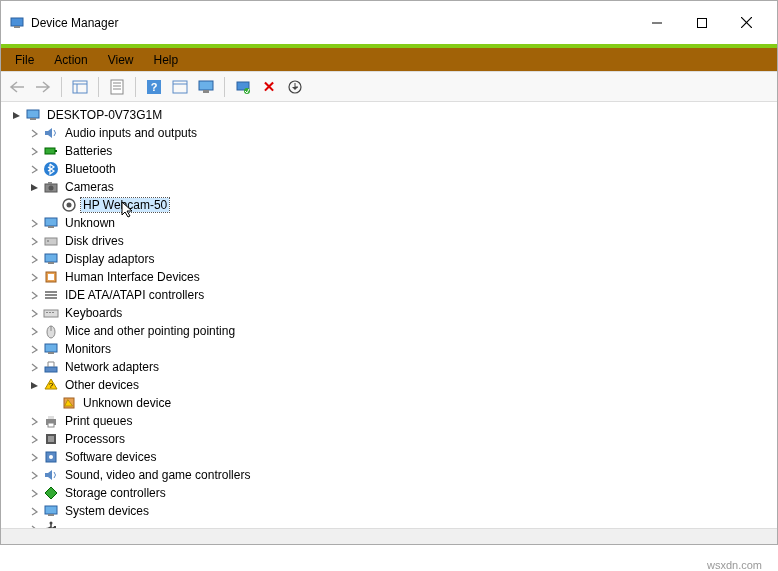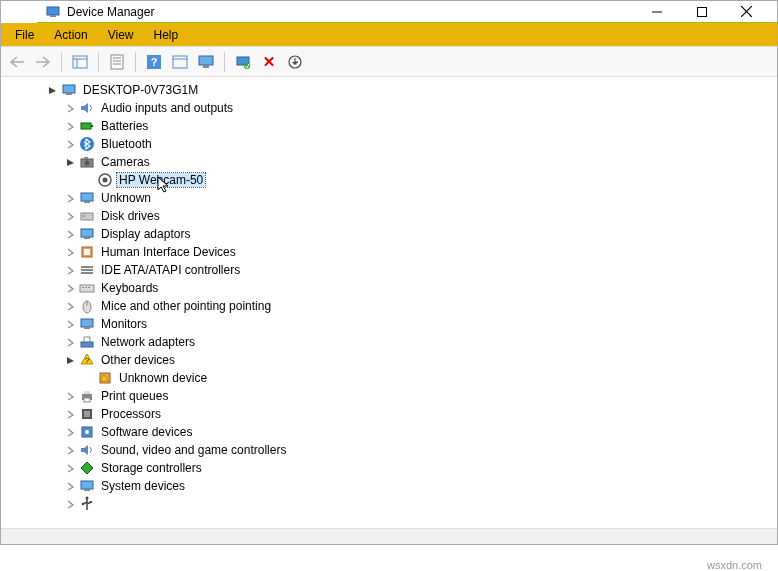--- a/index.html
+++ b/index.html
@@ -1,31 +1,31 @@
 <!DOCTYPE html>
 <html><head>
   <meta charset="utf-8">
   <style>
     * { margin: 0; padding: 0; box-sizing: border-box; font-family: 'Segoe UI', Tahoma, sans-serif; }
     body { background: #fff; font-size: 12px; width: 778px; height: 571px; overflow: hidden; position: relative; }
     .window { border: 1px solid #aaa; width: 778px; height: 545px; background: #fff; display: flex; flex-direction: column; }
-    .titlebar { height: 22px; background: #fff; display: flex; align-items: center; padding: 0 8px; border-bottom: 1px solid #84cc16; margin-left: 36px; }
+    .titlebar { height: 47px; background: #fff; display: flex; align-items: center; padding: 0 8px; border-bottom: 4px solid #84cc16; }
     .title-icon { width: 16px; height: 16px; margin-right: 6px; display: flex; align-items: center; justify-content: center; }
     .title-text { flex: 1; font-size: 12px; color: #000; }
     .win-controls { display: flex; gap: 0; }
     .win-btn { width: 45px; height: 28px; display: flex; align-items: center; justify-content: center; cursor: pointer; font-size: 13px; color: #333; }
     .win-btn.close { font-size: 15px; }
-    .menubar { height: 24px; background: #eab308; display: flex; align-items: center; padding: 0 4px; border-bottom: 1px solid #ddd; }
+    .menubar { height: 24px; background: #a16207; display: flex; align-items: center; padding: 0 4px; border-bottom: 1px solid #ddd; }
     .menu-item { padding: 3px 10px; cursor: pointer; font-size: 12px; }
     .toolbar { height: 30px; background: #f8f8f8; display: flex; align-items: center; padding: 0 4px; gap: 2px; border-bottom: 1px solid #ddd; }
     .tool-btn { width: 24px; height: 24px; display: flex; align-items: center; justify-content: center; cursor: pointer; color: #444; font-size: 14px; }
     .tool-btn.disabled { color: #bbb; }
     .tool-sep { width: 1px; height: 20px; background: #ccc; margin: 0 4px; }
     .tool-btn .red { color: #d00; font-weight: bold; }
-    .tree-area { flex: 1; background: #fff; padding: 4px 8px; overflow: auto; position: relative; margin-left: 36px; }
+    .tree-area { flex: 1; background: #fff; padding: 4px 8px; overflow: auto; position: relative; }
     .tree-row { display: flex; align-items: center; height: 18px; cursor: pointer; white-space: nowrap; }
     .tree-row.selected .label { background: #cce8ff; outline: 1px dotted #555; }
     .arrow { width: 14px; height: 14px; display: flex; align-items: center; justify-content: center; font-size: 9px; color: #666; margin-right: 2px; }
     .arrow.none { visibility: hidden; }
     .arrow.expanded { transform: rotate(0deg); }
     .node-icon { width: 16px; height: 16px; margin-right: 4px; display: flex; align-items: center; justify-content: center; font-size: 12px; }
     .label { padding: 0 2px; font-size: 12px; color: #000; }
     .indent-0 { padding-left: 0px; }
     .indent-1 { padding-left: 18px; }
     .indent-2 { padding-left: 36px; }

